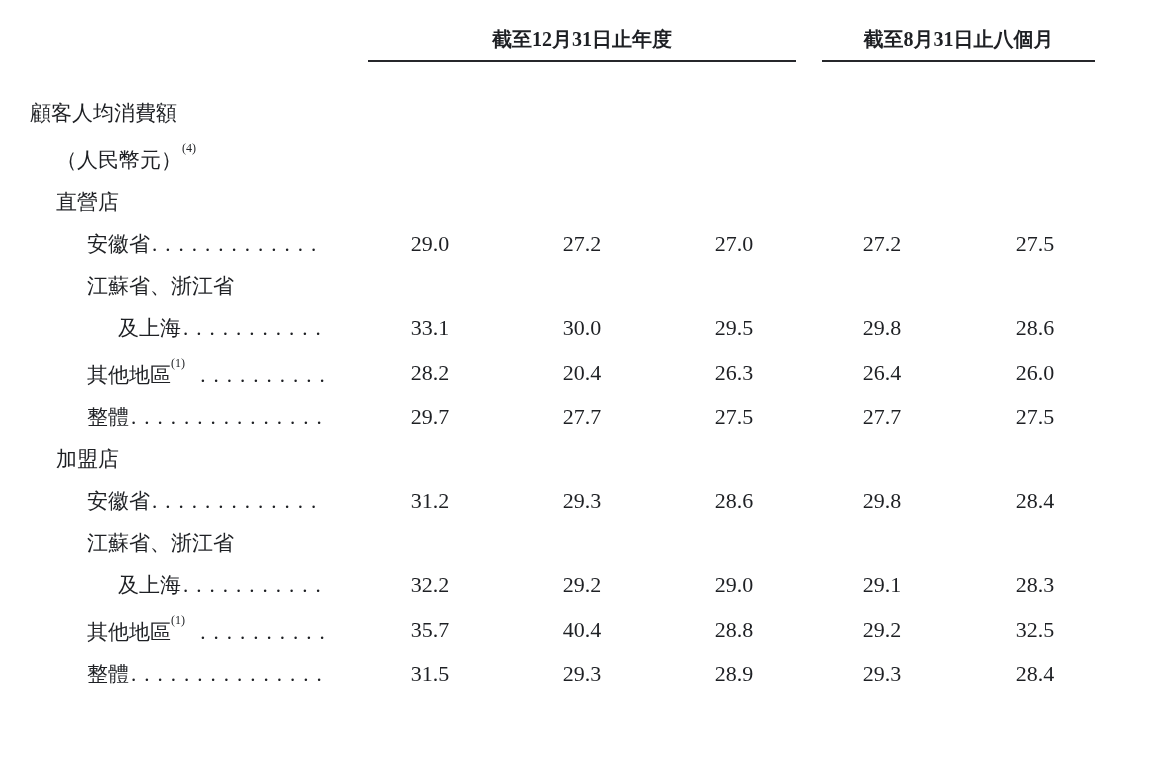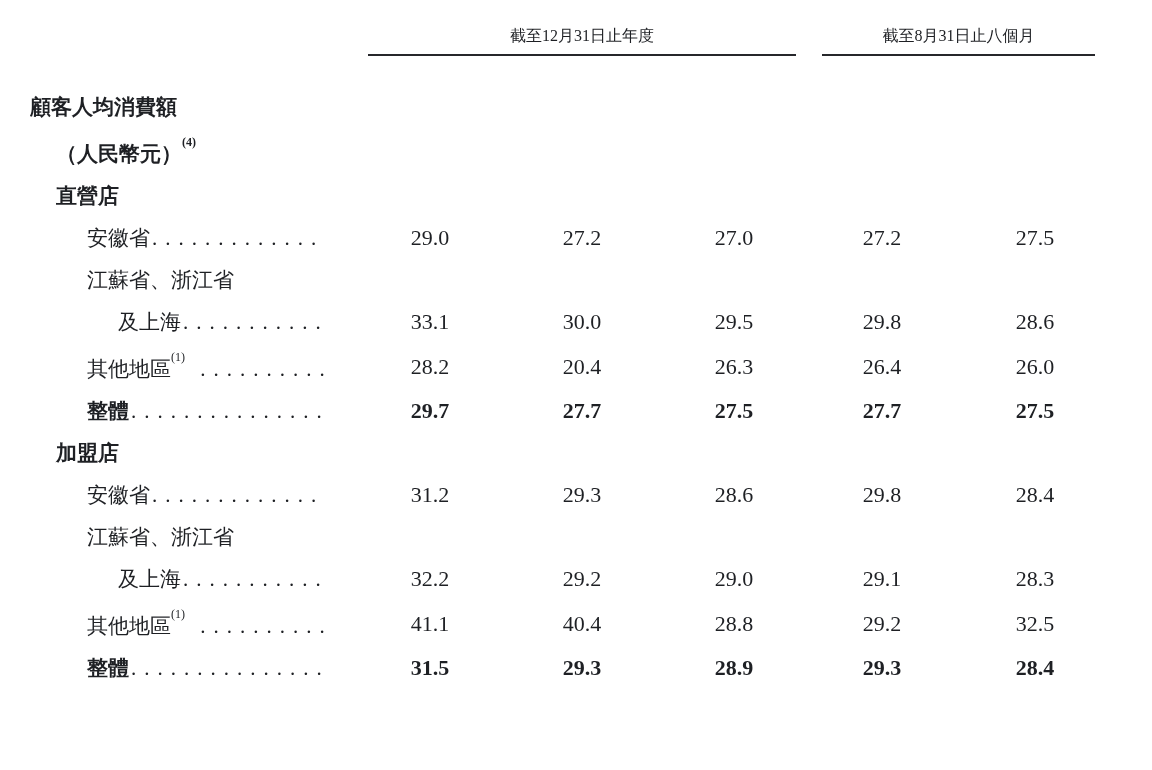--- a/index.html
+++ b/index.html
@@ -31,22 +31,22 @@
   col.c-s1 { width: 28px; }
   col.c-v2 { width: 124px; }
   col.c-s2 { width: 28px; }
   col.c-v3 { width: 124px; }
   col.c-gap { width: 26px; }
   col.c-v4 { width: 120px; }
   col.c-s3 { width: 33px; }
   col.c-v5 { width: 120px; }
 
   thead th {
-    font-weight: normal;
-    font-size: 16px;
+    font-weight: bold;
+    font-size: 20px;
     vertical-align: bottom;
   }
   tr.group-row th.group-title {
     padding-bottom: 7px;
     border-bottom: 2px solid var(--rule);
   }
   tr.year-row th.year {
     padding: 14px 0 8px 0;
     border-bottom: 2px solid var(--rule);
   }
@@ -64,21 +64,21 @@
     white-space: nowrap;
     overflow: hidden;
   }
   td.val {
     text-align: center;
     font-size: 22px;
   }
   tr.bold td.label .lbl,
   tr.bold td.label sup,
   tr.bold td.val {
-    font-weight: bold;
+    font-weight: normal;
     margin-top: 12px;
   }
   td.label sup {
     font-size: 12px;
     position: relative;
     top: -7px;
     letter-spacing: 0;
   }
   td.label .leader {
     font-weight: normal;
@@ -256,21 +256,21 @@
           <td class="val">29.2</td>
           <td class="sp"></td>
           <td class="val">29.0</td>
           <td class="gap"></td>
           <td class="val">29.1</td>
           <td class="sp"></td>
           <td class="val">28.3</td>
         </tr>
         <tr>
           <td class="label ind2"><span class="lbl">其他地區</span><sup>(1)</sup><span class="leader"> ..........</span></td>
-          <td class="val">41.1</td>
+          <td class="val">35.7</td>
           <td class="sp"></td>
           <td class="val">40.4</td>
           <td class="sp"></td>
           <td class="val">28.8</td>
           <td class="gap"></td>
           <td class="val">29.2</td>
           <td class="sp"></td>
           <td class="val">32.5</td>
         </tr>
         <tr class="bold">

